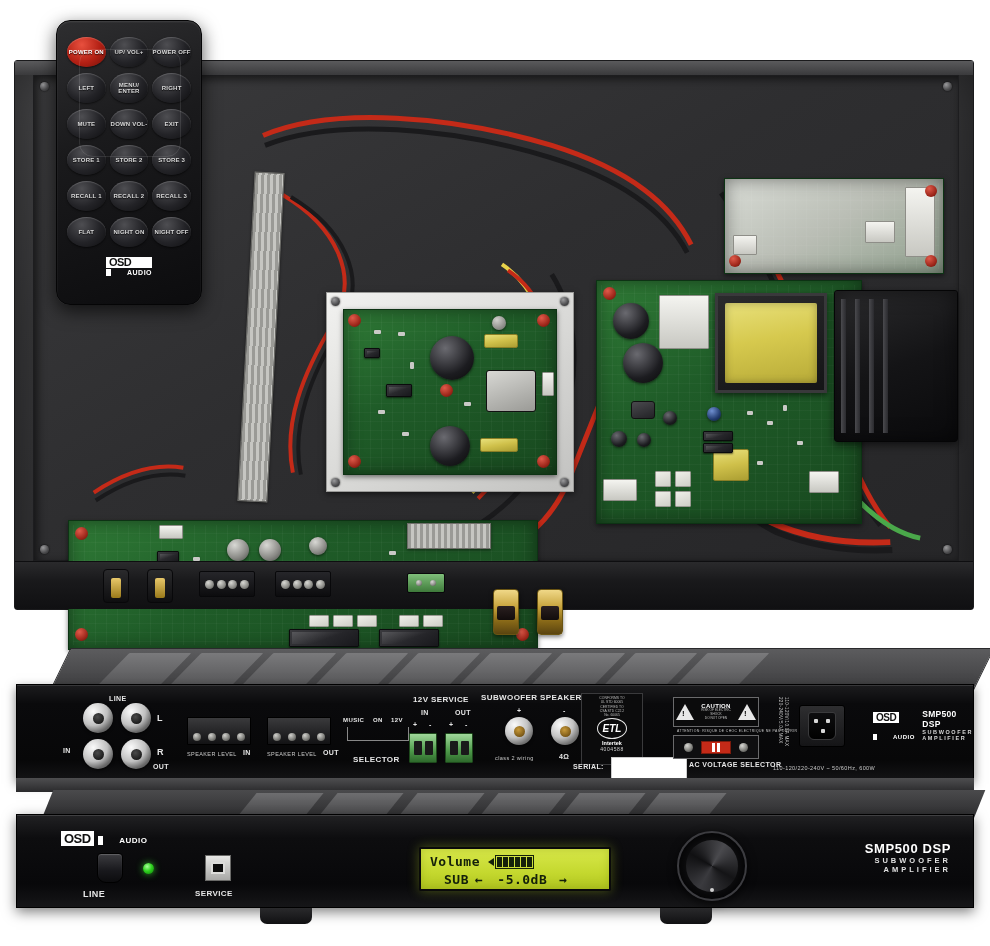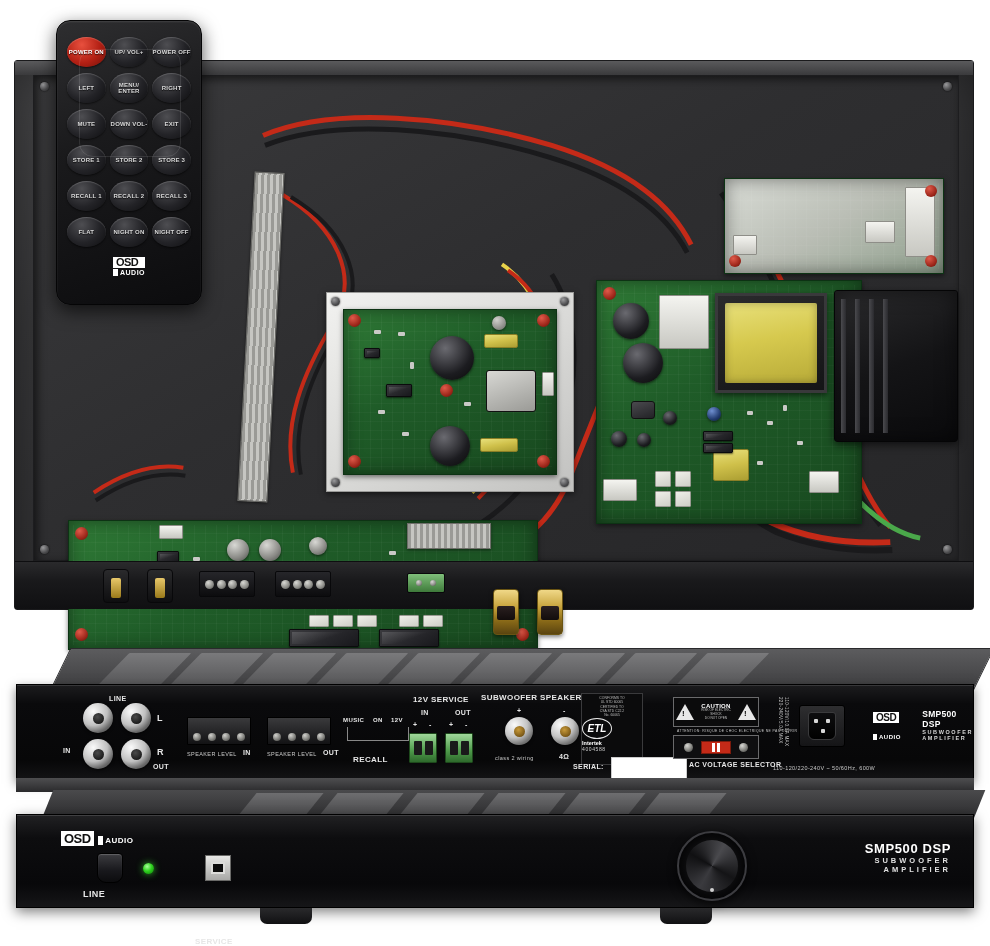--- a/index.html
+++ b/index.html
@@ -174,21 +174,21 @@
     background: radial-gradient(circle at 38% 26%, #e8503e, #b32014 55%, #6d1008);
     color:#fff;
   }
   .rlogo {
     margin-top: 10px; display:flex; align-items:center; justify-content:center; gap:3px;
   }
   .rlogo .osd-mark { display:flex; flex-direction:column; line-height:1; }
   .osd-top { background:#fff; color:#111; font-weight:bold; font-size:11px;
     padding:0 3px; letter-spacing:-.5px; }
   .osd-bot { color:#fff; font-weight:bold; font-size:7px; letter-spacing:.5px;
-    border-left:5px solid #fff; padding-left:2px; margin-top:1px; }
+    border-left:5px solid #fff; padding-left:16px; margin-top:1px; }
   .rbezel {
     position:absolute; left:22px; top:28px; width:102px; height:108px;
     border-radius:14px; border:1px solid rgba(255,255,255,.10);
     pointer-events:none;
   }
 
   
   .rear {
     position: absolute; left: 16px; top: 648px; width: 958px; height: 150px;
   }
@@ -242,21 +242,21 @@
   .tb-grn {
     position:absolute; height:30px; border-radius:1px;
     background: linear-gradient(180deg,#9fd89a,#4e9a4a 60%,#2e6a2c);
     border:1px solid #1e4a1c; display:flex; align-items:center;
     justify-content:space-around; padding:0 2px;
   }
   .tb-grn i { width:8px; height:14px; background:#1a1a1a; border-radius:1px; }
   .etl-box {
     position:absolute; width:62px; height:72px; border:1px solid #3a3a3c;
     background:#0b0b0c; display:flex; flex-direction:column;
-    padding-top:2px;
+    align-items:center; padding-top:2px;
   }
   .etl-fine { color:#bdbdbd; font-size:3.4px; text-align:center; line-height:1.25; }
   .etl-mark { width:30px; height:21px; border-radius:50%;
     border:1.6px solid #e8e8e8; color:#fff; font-size:10px; font-weight:bold;
     display:flex; align-items:center; justify-content:center; font-style:italic;
     margin-top:1px; }
   .etl-intertek { color:#fff; font-size:5.5px; font-weight:bold; margin-top:1px; }
   .etl-dots { color:#d0d0d0; font-size:5px; letter-spacing:.6px; }
   .serial-box {
     position:absolute; width:76px; height:22px; background:#fff; border:1px solid #ccc;
@@ -608,21 +608,21 @@
           <i></i>
           <i></i>
       </div>
       <div class="lbl sm" style="left:250px;top:66px;">SPEAKER LEVEL</div>
       <div class="lbl" style="left:306px;top:64px;">OUT</div>
 
       <div class="lbl" style="left:326px;top:32px;font-size:6px;">MUSIC</div>
       <div class="lbl" style="left:356px;top:32px;font-size:6px;">ON</div>
       <div class="lbl" style="left:374px;top:32px;font-size:6px;">12V</div>
       <div style="position:absolute;left:330px;top:42px;width:62px;height:14px;border:1px solid #888;border-top:none;"></div>
-      <div class="lbl" style="left:336px;top:70px;font-size:8px;">RECALL</div>
+      <div class="lbl" style="left:336px;top:70px;font-size:8px;">SELECTOR</div>
 
       <div class="lbl" style="left:396px;top:10px;font-size:8px;">12V SERVICE</div>
       <div class="lbl" style="left:404px;top:24px;">IN</div>
       <div class="lbl" style="left:438px;top:24px;">OUT</div>
       <div class="lbl" style="left:396px;top:36px;">+</div>
       <div class="lbl" style="left:412px;top:36px;">-</div>
       <div class="lbl" style="left:432px;top:36px;">+</div>
       <div class="lbl" style="left:448px;top:36px;">-</div>
       <div class="tb-grn" style="left:392px;top:48px;width:28px;">
           <i></i>
@@ -726,22 +726,41 @@
         </div>
       </div>
 
       <div class="pbtn" style="left:80px;top:38px;"></div>
       <div class="lbl" style="left:66px;top:74px;font-size:9px;">LINE</div>
       <div class="led-grn" style="left:126px;top:48px;"></div>
 
       <div class="usb" style="left:188px;top:40px;">
           <i></i>
         </div>
-      <div class="lbl" style="left:178px;top:74px;font-size:8px;margin-top:48px;">SERVICE</div>
-
+      <div class="lbl" style="left:178px;top:74px;font-size:8px;">SERVICE</div>
+
+      <div class="lcd">
+        <div class="lcd-row">
+          <span>Volume</span>
+          <span style="width:8px;"></span>
+          <span class="spk-ico"></span>
+          <span class="bars">
+            <i></i><i></i><i></i><i></i><i></i><i></i>
+          </span>
+        </div>
+        <div class="lcd-row" style="padding-left:14px;">
+          <span>SUB</span>
+          <span style="width:6px;"></span>
+          <span>←</span>
+          <span style="width:14px;"></span>
+          <span>-5.0dB</span>
+          <span style="width:12px;"></span>
+          <span>→</span>
+        </div>
+      </div>
 
       <div class="dial" style="left:660px;top:16px;"></div>
 
       <div class="brand-r" style="right:22px;top:26px;">
         <div class="brand-model">SMP500 DSP</div>
         <div class="brand-sub">SUBWOOFER</div>
         <div class="brand-sub">AMPLIFIER</div>
       </div>
     </div>
 

